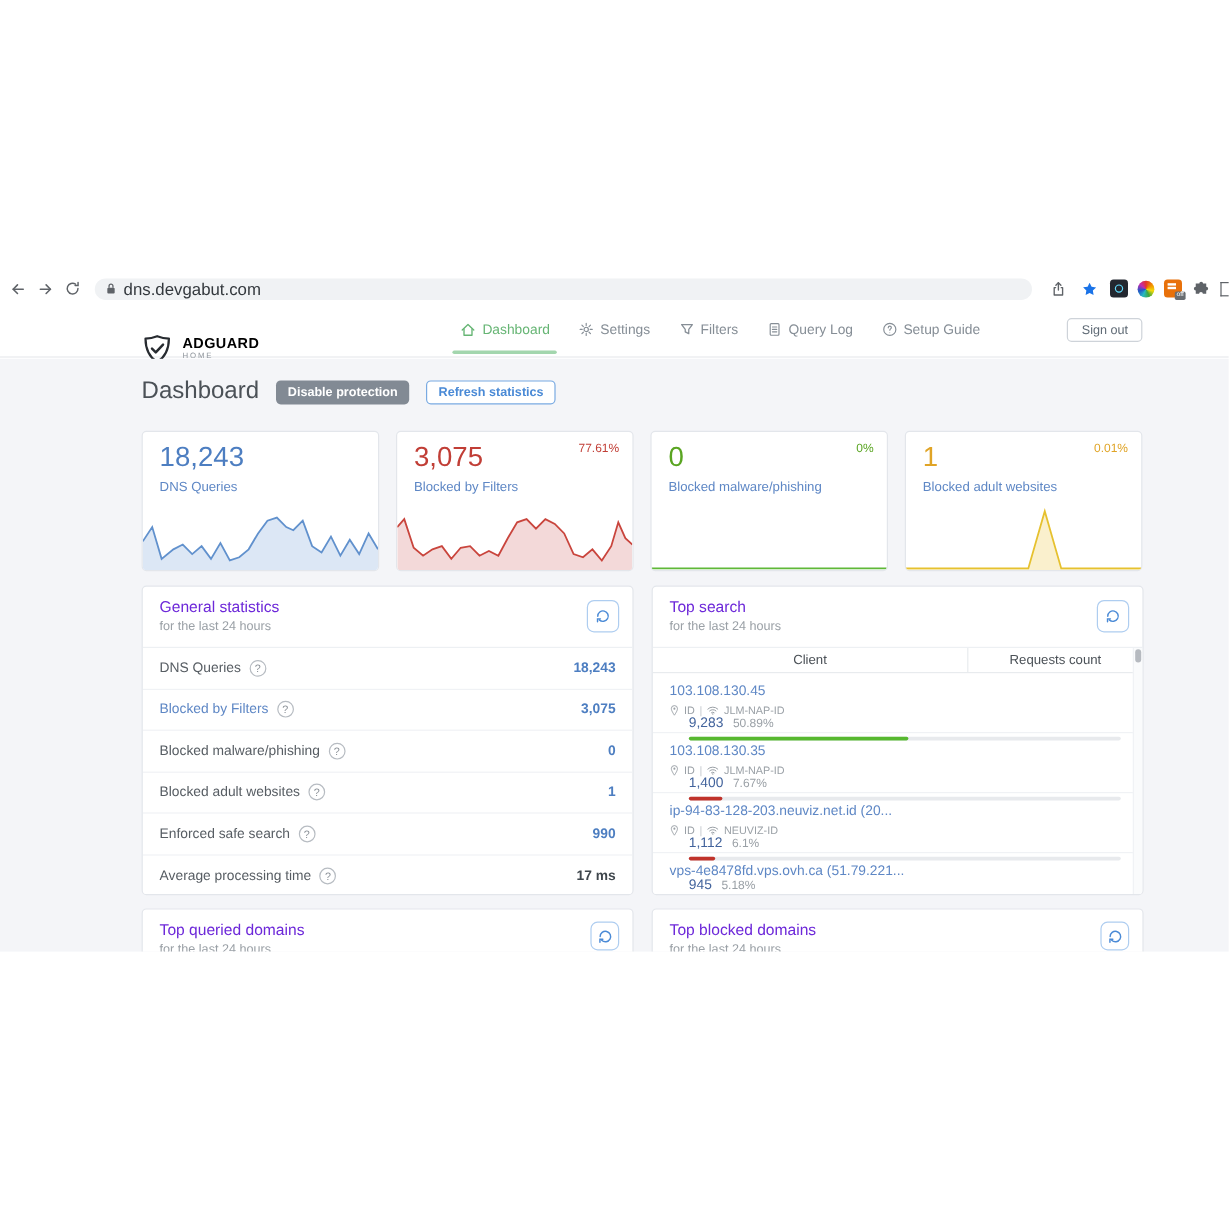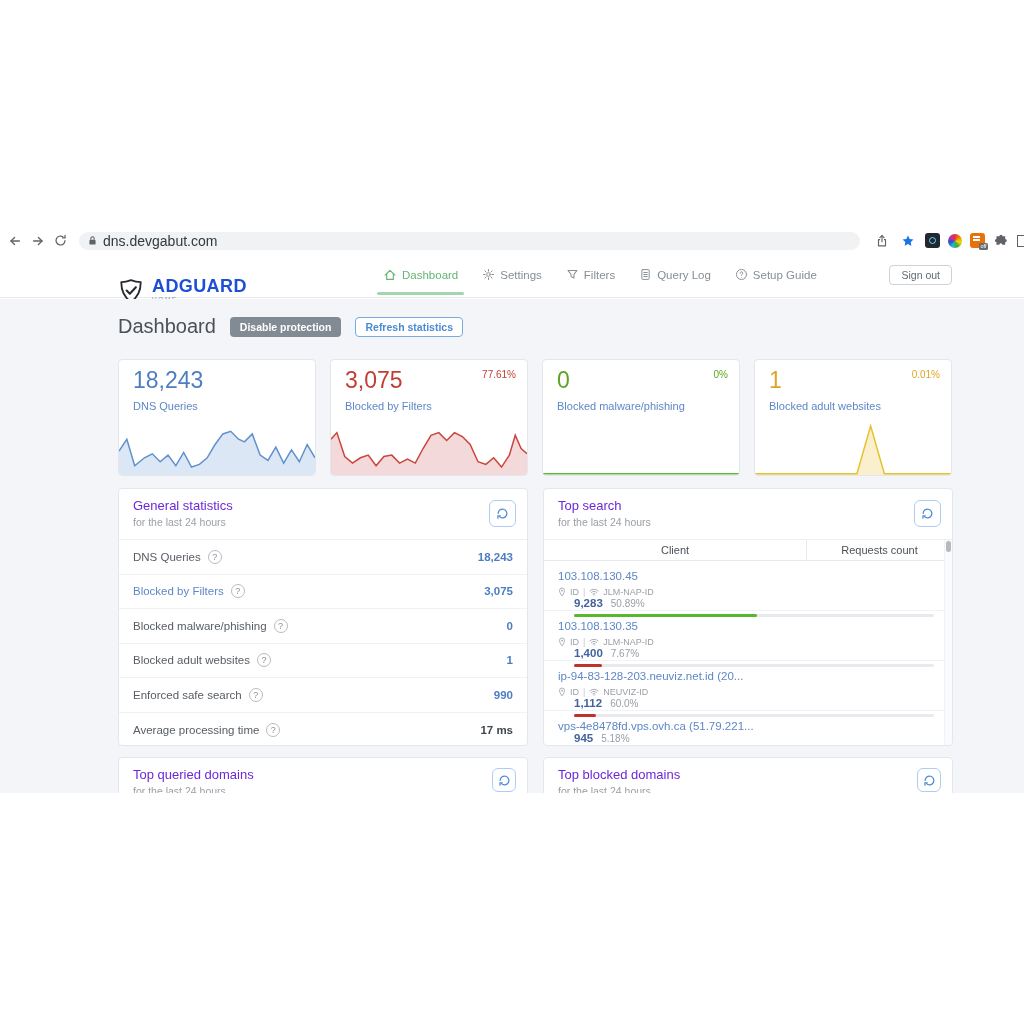--- a/index.html
+++ b/index.html
@@ -20,21 +20,21 @@
     background:conic-gradient(#e4352b,#f08c00,#f5d90a,#3fa73c,#27b8c4,#2457c5,#c42bb0,#e4352b); }
   .ext-off { width:15px; height:15px; border-radius:3px; background:#e8710a; position:relative; flex:0 0 auto; }
   .ext-off::before { content:''; position:absolute; left:3px; top:3px; width:7px; height:2px; background:#fff; box-shadow:0 3px 0 #fff; }
   .off-badge { position:absolute; right:-3px; bottom:-2px; background:#696d71; color:#fff; font-size:5.5px; line-height:1; padding:1px 1.5px; border-radius:1.5px; }
   .ext-partial { width:7px; height:12px; border:1.6px solid #5f6368; border-right:none; flex:0 0 auto; }
 
   
   .site-header { position:absolute; top:253px; left:0; width:1024px; height:45px; background:#fff; border-bottom:1px solid #e8eaed; }
   .brand { position:absolute; left:118px; top:8px; display:flex; align-items:center; gap:8px; }
   .brand-text { display:flex; flex-direction:column; line-height:1; }
-  .brand-name { font-size:18px; font-weight:bold; color:#1d4ed8; letter-spacing:.4px; }
+  .brand-name { font-size:12px; font-weight:bold; color:#000000; letter-spacing:.4px; }
   .brand-sub { font-size:6.5px; color:#8d939a; letter-spacing:1.6px; margin-top:2px; }
   .on-badge { background:#6d28d9; color:#fff; font-size:8.5px; font-weight:normal; padding:2.5px 5.5px; border-radius:3px;margin-top:44px; }
   .main-nav { position:absolute; left:383px; top:0; height:43px; display:flex; align-items:center; gap:24px; }
   .nav-item { display:flex; align-items:center; gap:5px; font-size:11.5px; color:#868e96; position:relative; cursor:pointer; text-decoration:none; }
   .nav-item.active { color:#66b574; }
   .nav-item.active::after { content:''; position:absolute; left:-6px; right:-6px; bottom:-13px; height:3px; background:#a3d6ae; border-radius:2px; }
   .nav-icon { display:flex; align-items:center; }
   .signout-btn { position:absolute; right:72px; top:12px; padding:3px 11px; border:1px solid #ced3d9; border-radius:4px; background:#fff; color:#5f6a75; font-size:10.5px; cursor:pointer; font-family:inherit; }
 
   
@@ -73,21 +73,21 @@
   .tc-th { display:flex; align-items:center; justify-content:center; }
   .tc-th.c1 { width:262px; }
   .tc-th.c2 { flex:1; border-left:1px solid #e8ebee; }
   .tc-row { height:50px; display:flex; padding:9px 14px 0; border-bottom:1px solid #f0f2f5;flex-direction:column; }
   .tc-left { width:248px; }
   .tc-link { font-size:11.5px; color:#5e87c5; text-decoration:none; display:block; cursor:pointer; }
   .tc-meta { margin-top:5px; font-size:9px; color:#9aa0a6; display:flex; align-items:center; gap:4px; }
   .meta-sep { color:#c6cacf; }
   .tc-right { flex:1; padding-left:16px; padding-right:4px; }
   .tc-count-line { display:flex; align-items:baseline; gap:8px; }
-  .tc-count { font-size:11.5px; font-weight:bold; color:#42639c;text-align:right; }
+  .tc-count { font-size:11.5px; font-weight:normal; color:#42639c;text-align:right; }
   .tc-pct { font-size:10px; color:#9aa0a6; }
   .tc-bar { margin-top:5px; height:3px; background:#e8eaed; border-radius:2px; position:relative; }
   .tc-bar-fill { position:absolute; left:0; top:0; bottom:0; border-radius:2px; }
   .tc-scrollbar { position:absolute; right:0; top:51px; bottom:0; width:8px; background:#fafbfc; border-left:1px solid #f0f2f5; }
   .tc-thumb { position:absolute; top:1px; left:1px; width:5px; height:11px; background:#b6bac0; border-radius:3px; cursor:pointer; }
 
   .bottom-row { position:absolute; left:118px; top:458px; display:grid; grid-template-columns:410px 410px; gap:15px; }
   .bottom-panel { position:relative; width:410px; height:62px; background:#fff; border:1px solid #e3e6eb; border-radius:4px; overflow:hidden; }
   .bottom-panel .panel-head { border-bottom:none; }
   .bottom-panel .refresh-btn { width:24px; height:24px; top:10px; }
@@ -412,21 +412,21 @@
                   <path d="M4.6 6.8a2 2 0 0 1 2.8 0"></path>
                   <circle cx="6" cy="8.1" r=".7" fill="currentColor" stroke="none"></circle>
                 </svg>
               </span>
         <span class="meta-net">NEUVIZ-ID</span>
       </div>
     </div>
     <div class="tc-right">
       <div class="tc-count-line">
         <span class="tc-count">1,112</span>
-        <span class="tc-pct">60.0%</span>
+        <span class="tc-pct">6.1%</span>
       </div>
       <div class="tc-bar">
               <div class="tc-bar-fill" style="width: 6.1%; background: rgb(192, 51, 43);"></div>
             </div>
     </div>
   </div>
         <div class="tc-row">
     <div class="tc-left">
       <a class="tc-link">vps-4e8478fd.vps.ovh.ca (51.79.221...</a>
 

